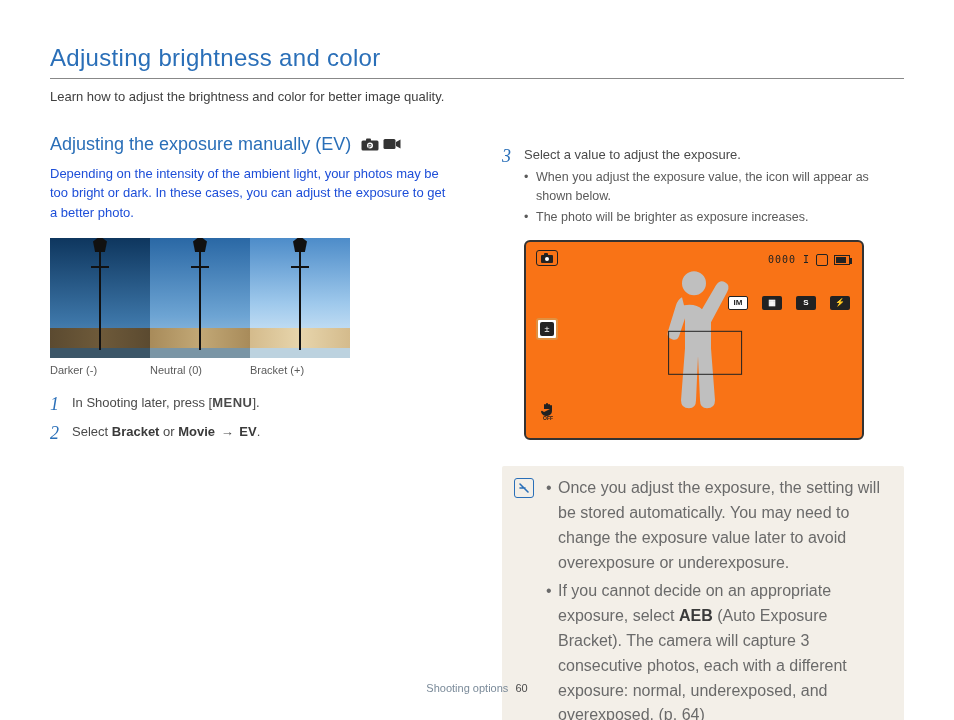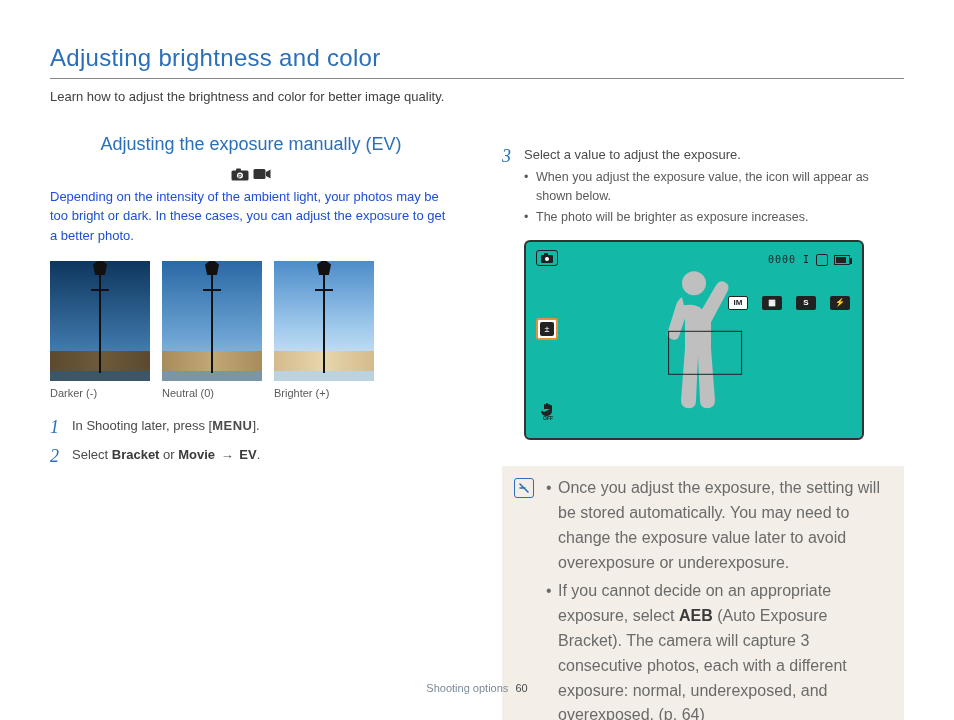--- a/index.html
+++ b/index.html
@@ -38,35 +38,33 @@
     min-width: 0;
   }
   .subheading {
     font-size: 18px;
     font-weight: 300;
     color: #2a6fb8;
     margin-bottom: 6px;
     display: flex;
     align-items: center;
     gap: 10px;
-    flex-direction: column;
   }
   .mode-icons {
     display: inline-flex;
     gap: 4px;
     align-items: center;
   }
   .mode-icons svg { display:block; }
   .body-text {
     color: #1d4ed8;
     margin-bottom: 16px;
   }
   .thumbs {
     display: flex;
-    gap: 12px;
     margin-bottom: 6px;
   }
   .thumb-wrap { width: 100px; }
   .thumb {
     width: 100px;
     height: 120px;
     position: relative;
     overflow: hidden;
   }
   .sky { position:absolute; inset:0; }
@@ -146,21 +144,21 @@
     content: "•";
     position: absolute;
     left: 0;
     color: #5a5a5a;
   }
   .viewfinder {
     width: 340px;
     height: 200px;
     border: 2px solid #333;
     border-radius: 6px;
-    background: #14b8a6;
+    background: #f97316;
     position: relative;
     margin-top: 14px;
     margin-left: 22px;
   }
   .vf-icon {
     position:absolute;
     font-size: 11px;
     color:#222;
   }
   .vf-topleft { top:8px; left:10px; width:22px; height:16px; border:1.5px solid #222; border-radius:3px; display:flex; align-items:center; justify-content:center; font-size:9px; }
@@ -263,21 +261,21 @@
           </div>
           <div class="thumb-label">Neutral (0)</div>
         </div>
         <div class="thumb-wrap">
           <div class="thumb brighter">
             <div class="sky"></div>
               <div class="bldgs"></div>
               <div class="water"></div>
               <div class="lamp"></div>
           </div>
-          <div class="thumb-label">Brighter (+)</div>
+          <div class="thumb-label">Bracket (+)</div>
         </div>
       </div>
 
       <ol class="steps">
         <li>
           <span>In Shooting later, press [</span><span class="menu-label">MENU</span><span>].</span>
         </li>
         <li>
           <span>Select </span><strong>Bracket</strong><span> or </span><strong>Movie</strong><span class="arrow"> → </span><strong>EV</strong><span>.</span>
         </li>

